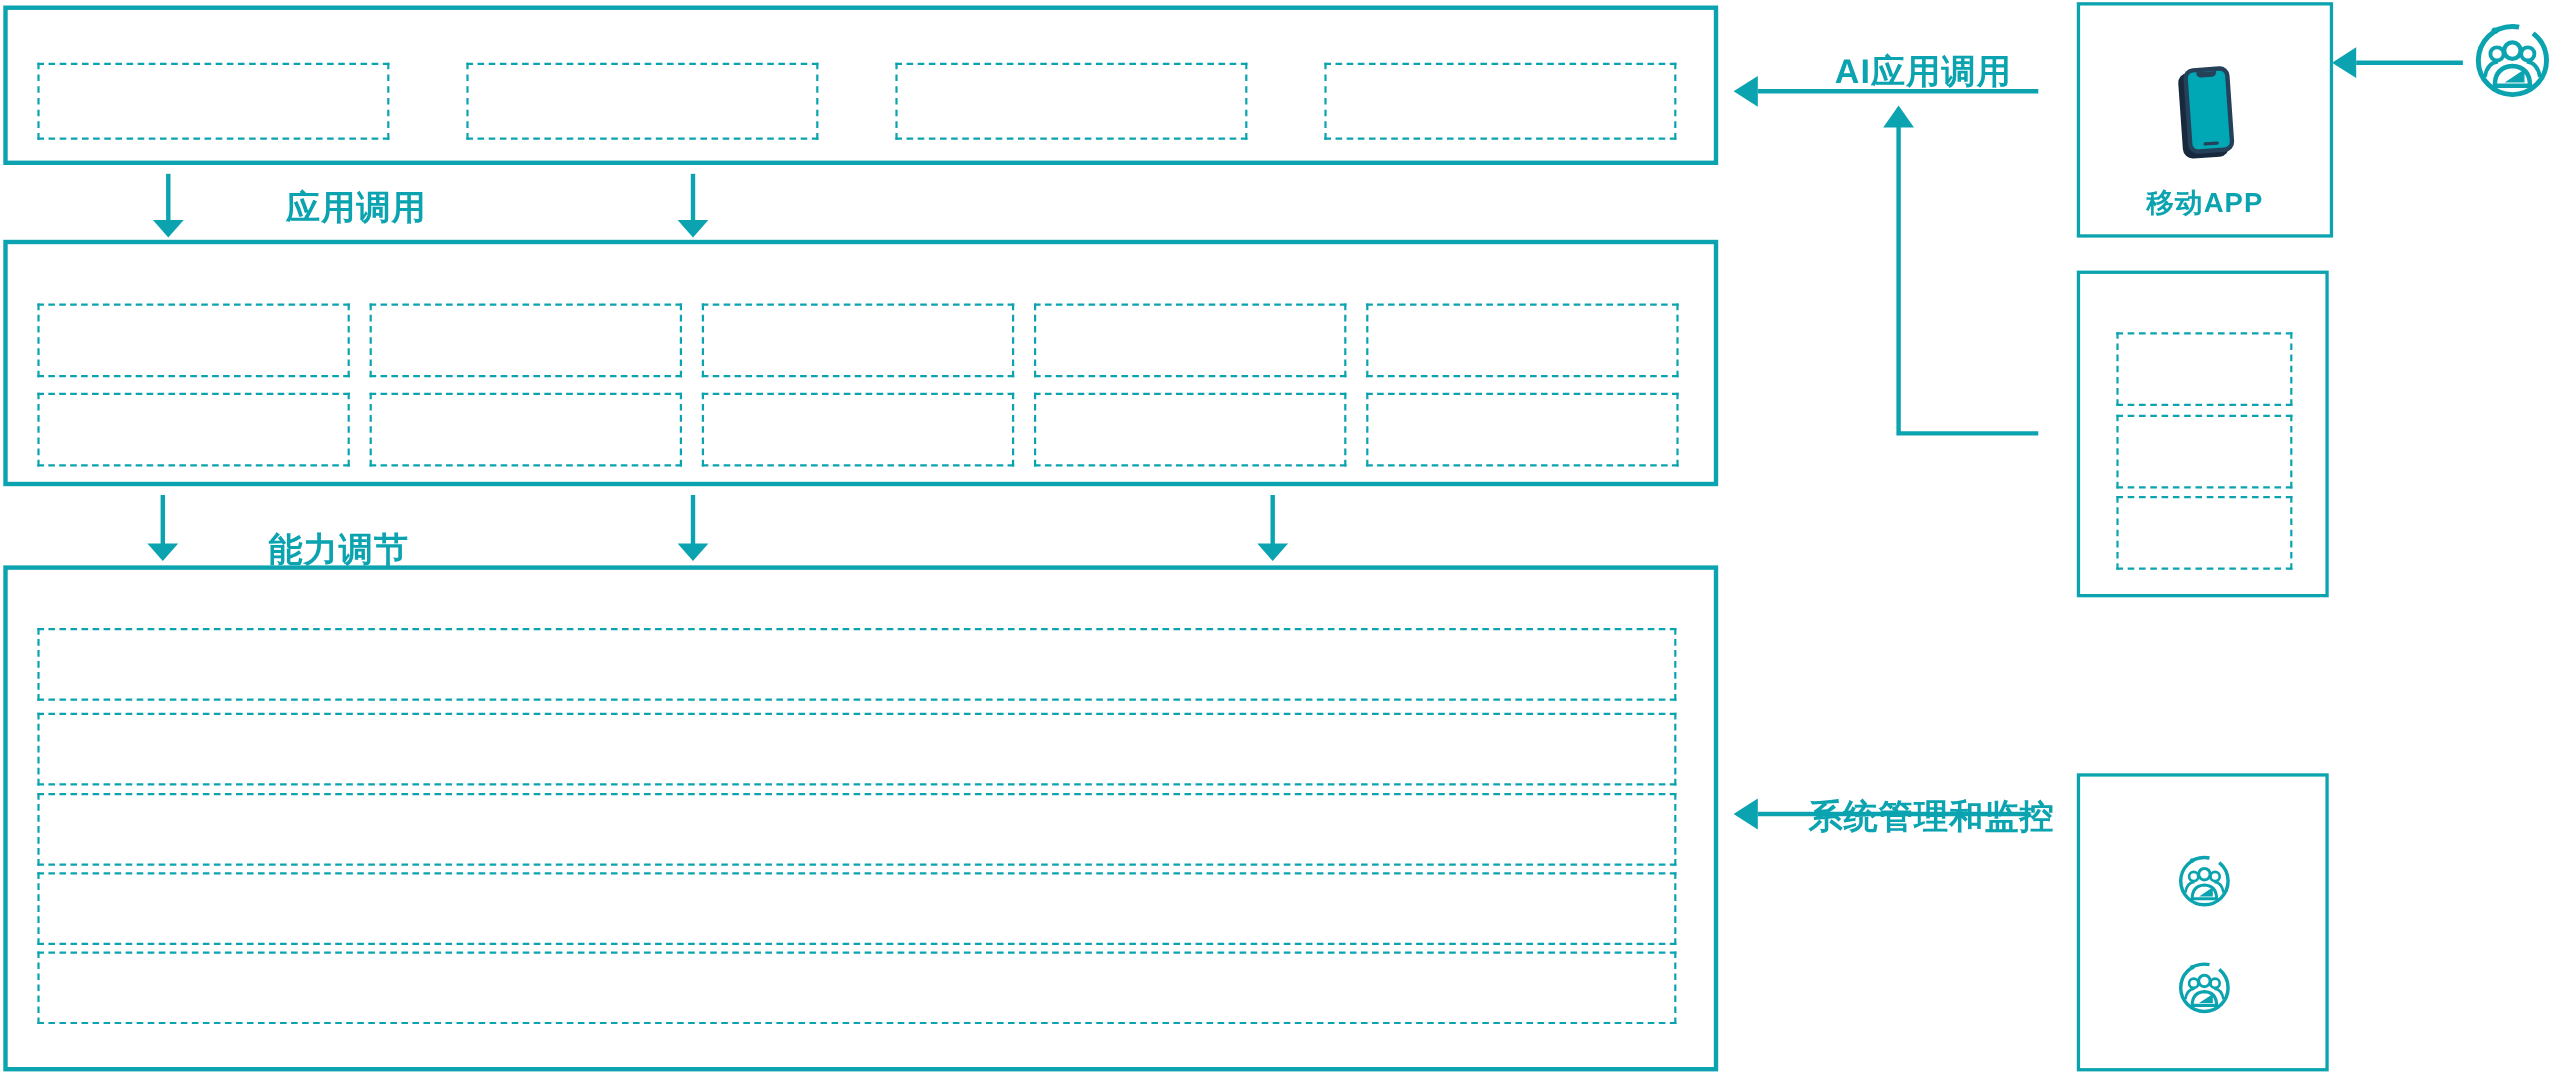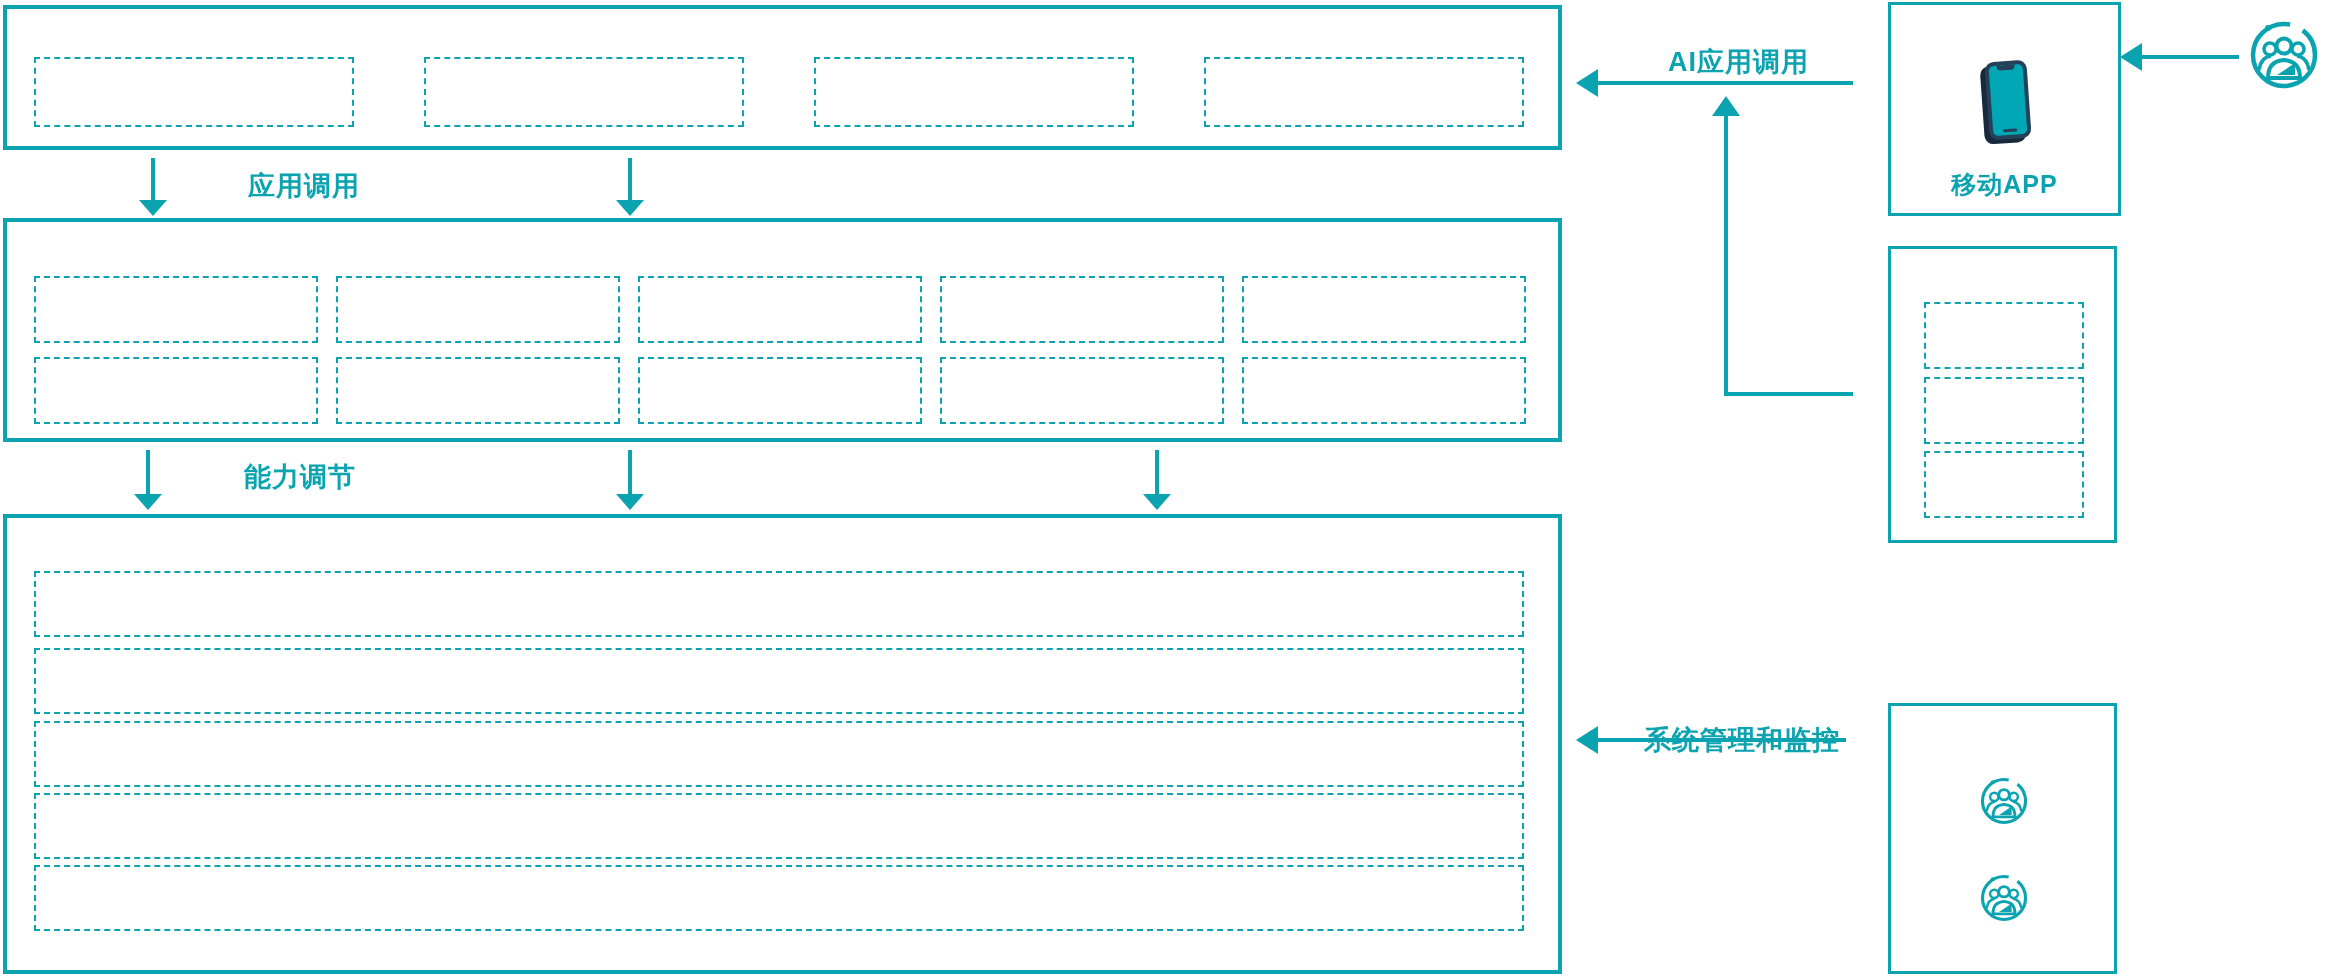--- a/index.html
+++ b/index.html
@@ -78,28 +78,28 @@
     margin-top:auto;margin-bottom:3px;
     width:14px;height:3px;
     background:var(--phone-frame);
     border-radius:2px;
   }
 
   
   .lbl{
     position:absolute;
     color:var(--teal);
-    font-size:27px;
+    font-size:31px;
     font-weight:700;
     line-height:1;
     letter-spacing:1px;
     white-space:nowrap;
   }
-  #lbl-app-call{left:248px;top:173px;}
-  #lbl-capability{left:244px;top:464px;}
+  #lbl-app-call{left:260px;top:173px;}
+  #lbl-capability{left:244px;top:484px;}
   #lbl-ai-call{left:1668px;top:49px;}
   #lbl-sys-monitor{left:1644px;top:727px;}
   #lbl-mobile-app{
     position:absolute;left:0;top:163px;width:100%;
     text-align:center;color:var(--teal);
     font-size:25px;font-weight:700;letter-spacing:1px;
   }
 
   
   .overlay{position:absolute;left:0;top:0;width:2326px;height:977px;pointer-events:none;}

